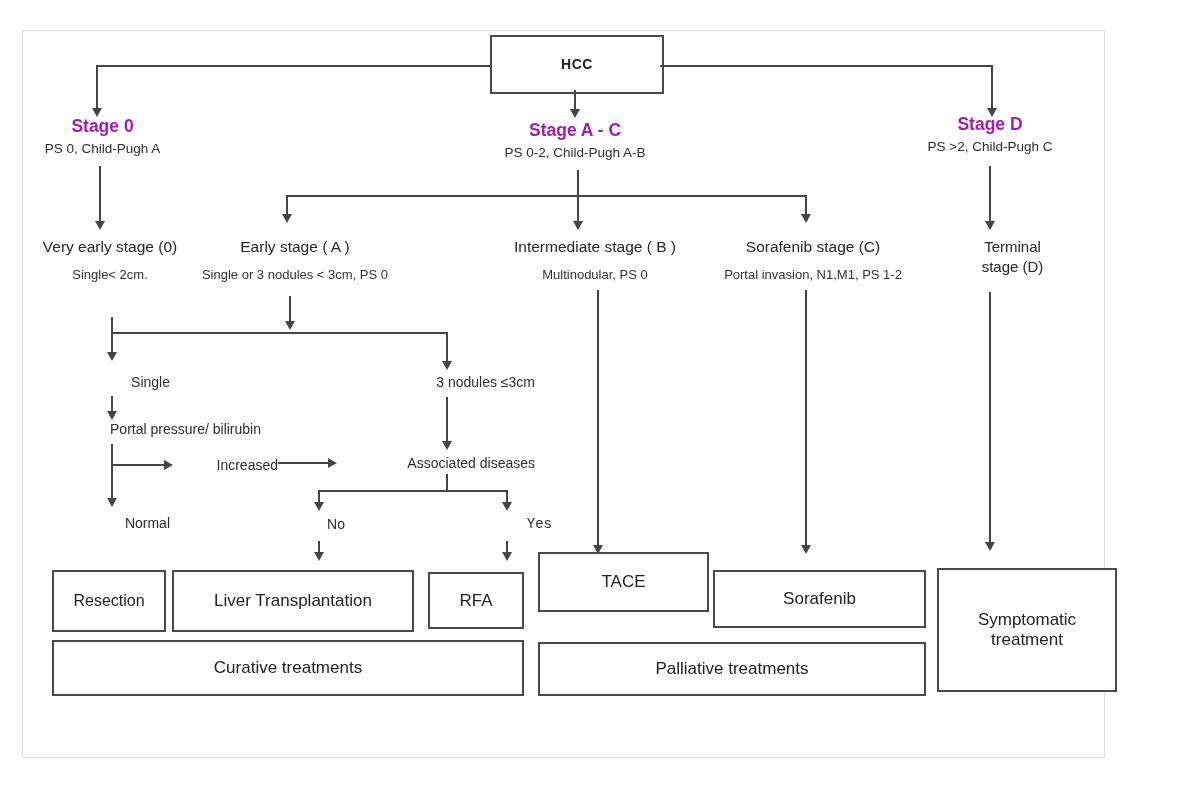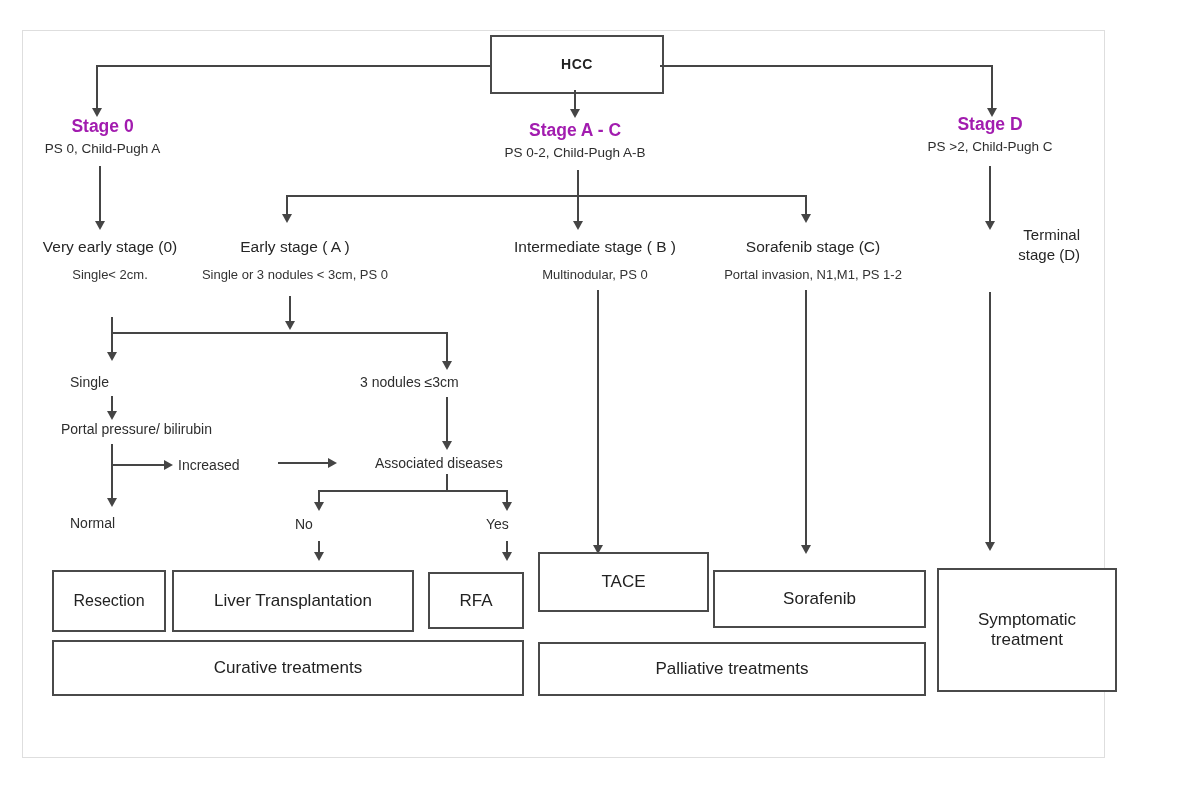--- a/index.html
+++ b/index.html
@@ -13,21 +13,21 @@
     display:flex;align-items:center;justify-content:center;text-align:center;
     color:#222;font-size:17px;line-height:1.15;
   }
   .root-box{font-weight:bold;font-size:14px;letter-spacing:.5px;}
   .stage{position:absolute;text-align:center;}
   .stage .title{font-weight:bold;font-size:17.5px;color:#a21caf;white-space:nowrap;}
   .stage .criteria{font-size:13.5px;margin-top:4px;color:#2e2e2e;white-space:nowrap;}
   .substage{position:absolute;text-align:center;}
   .substage .title{font-size:15.5px;color:#262626;white-space:nowrap;}
   .substage .criteria{font-size:13px;margin-top:11px;color:#333;white-space:nowrap;}
-  .dlabel{position:absolute;text-align:left;font-size:14px;color:#2e2e2e;white-space:nowrap;}
+  .dlabel{position:absolute;text-align:right;font-size:14px;color:#2e2e2e;white-space:nowrap;}
   .hl{position:absolute;height:2px;background:#454545;}
   .vl{position:absolute;width:2px;background:#454545;}
   .ah-d{position:absolute;width:0;height:0;border-left:5px solid transparent;border-right:5px solid transparent;border-top:9px solid #454545;}
   .ah-r{position:absolute;width:0;height:0;border-top:5px solid transparent;border-bottom:5px solid transparent;border-left:9px solid #454545;}
 </style>
 </head>
 <body>
 
 <div class="canvas">
   <div class="frame"></div>
@@ -79,21 +79,21 @@
     <div class="criteria">Single or 3 nodules &lt; 3cm, PS 0</div>
   </div>
   <div class="substage" style="left:460px;top:238px;width:270px;">
     <div class="title">Intermediate  stage ( B )</div>
     <div class="criteria">Multinodular, PS 0</div>
   </div>
   <div class="substage" style="left:668px;top:238px;width:290px;">
     <div class="title">Sorafenib  stage (C)</div>
     <div class="criteria">Portal invasion, N1,M1, PS 1-2</div>
   </div>
-  <div class="substage" style="left:945px;top:226px;width:135px;text-align:right;">
+  <div class="substage" style="left:945px;top:238px;width:135px;">
     <div class="title" style="font-size:15px;">Terminal</div>
     <div class="title" style="font-size:15px;margin-top:3px;">stage (D)</div>
   </div>
 
   <div class="vl" style="left:289px;top:296px;height:26px;"></div>
   <div class="ah-d" style="left:285px;top:321px;"></div>
   <div class="hl" style="left:111px;top:332px;width:337px;"></div>
   <div class="vl" style="left:111px;top:317px;height:36px;"></div>
   <div class="ah-d" style="left:107px;top:352px;"></div>
   <div class="vl" style="left:446px;top:332px;height:30px;"></div>
@@ -119,21 +119,21 @@
   <div class="vl" style="left:446px;top:397px;height:45px;"></div>
   <div class="ah-d" style="left:442px;top:441px;"></div>
 
   <div class="vl" style="left:446px;top:474px;height:17px;"></div>
   <div class="hl" style="left:318px;top:490px;width:190px;"></div>
   <div class="vl" style="left:318px;top:490px;height:13px;"></div>
   <div class="ah-d" style="left:314px;top:502px;"></div>
   <div class="vl" style="left:506px;top:490px;height:13px;"></div>
   <div class="ah-d" style="left:502px;top:502px;"></div>
   <div class="dlabel" style="left:295px;top:516px;width:50px;">No</div>
-  <div class="dlabel" style="left:486px;top:516px;width:50px;">Yes</div>
+  <div class="dlabel" style="left:502px;top:516px;width:50px;font-family:Liberation Mono, monospace;">Yes</div>
   <div class="vl" style="left:318px;top:541px;height:12px;"></div>
   <div class="ah-d" style="left:314px;top:552px;"></div>
   <div class="vl" style="left:506px;top:541px;height:12px;"></div>
   <div class="ah-d" style="left:502px;top:552px;"></div>
 
   <div class="vl" style="left:597px;top:290px;height:256px;"></div>
   <div class="ah-d" style="left:593px;top:545px;"></div>
   <div class="vl" style="left:805px;top:290px;height:256px;"></div>
   <div class="ah-d" style="left:801px;top:545px;"></div>
   <div class="vl" style="left:989px;top:292px;height:251px;"></div>

